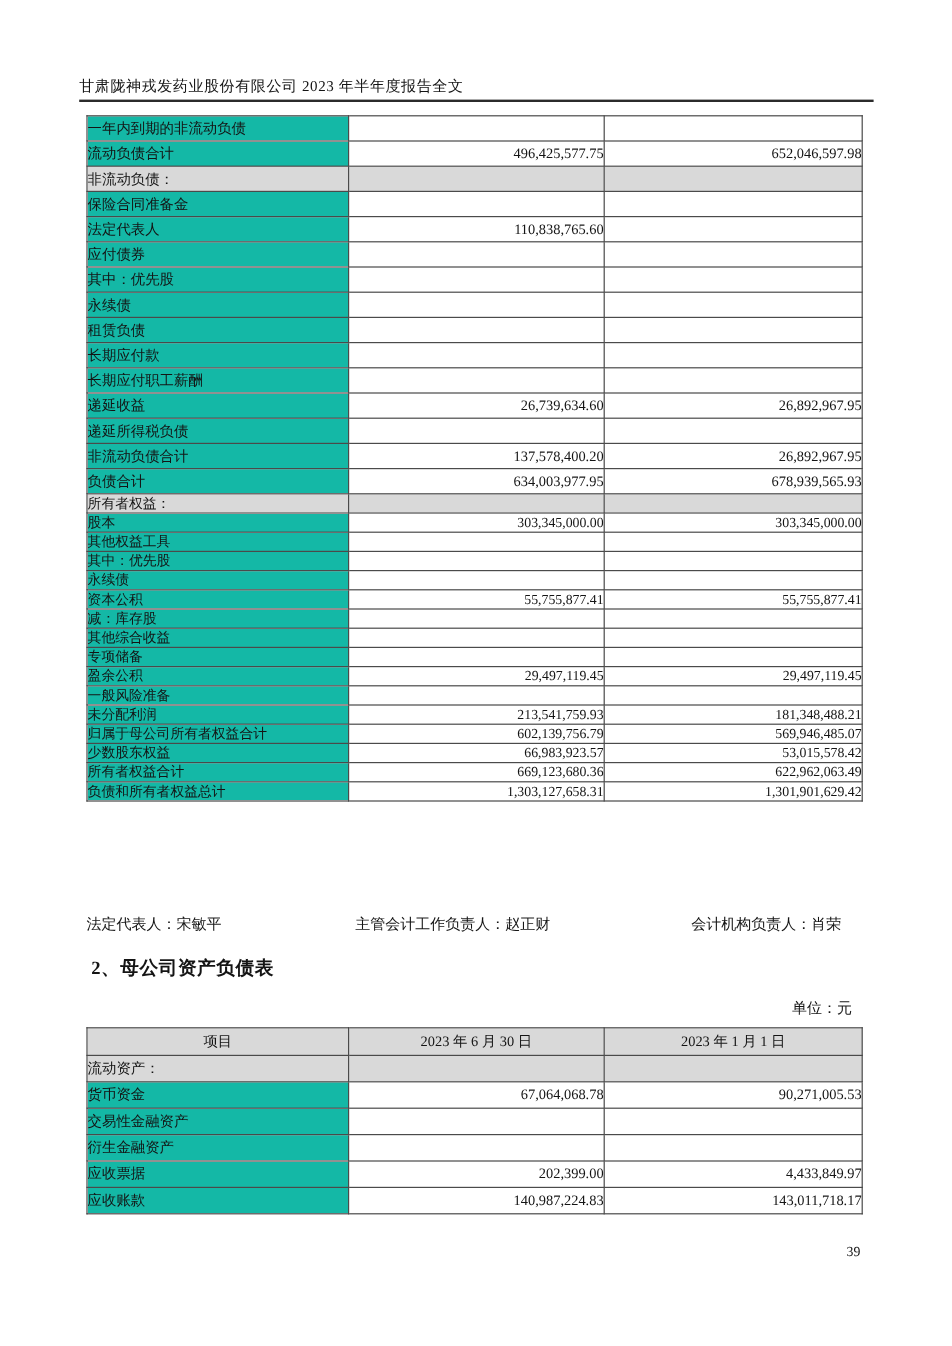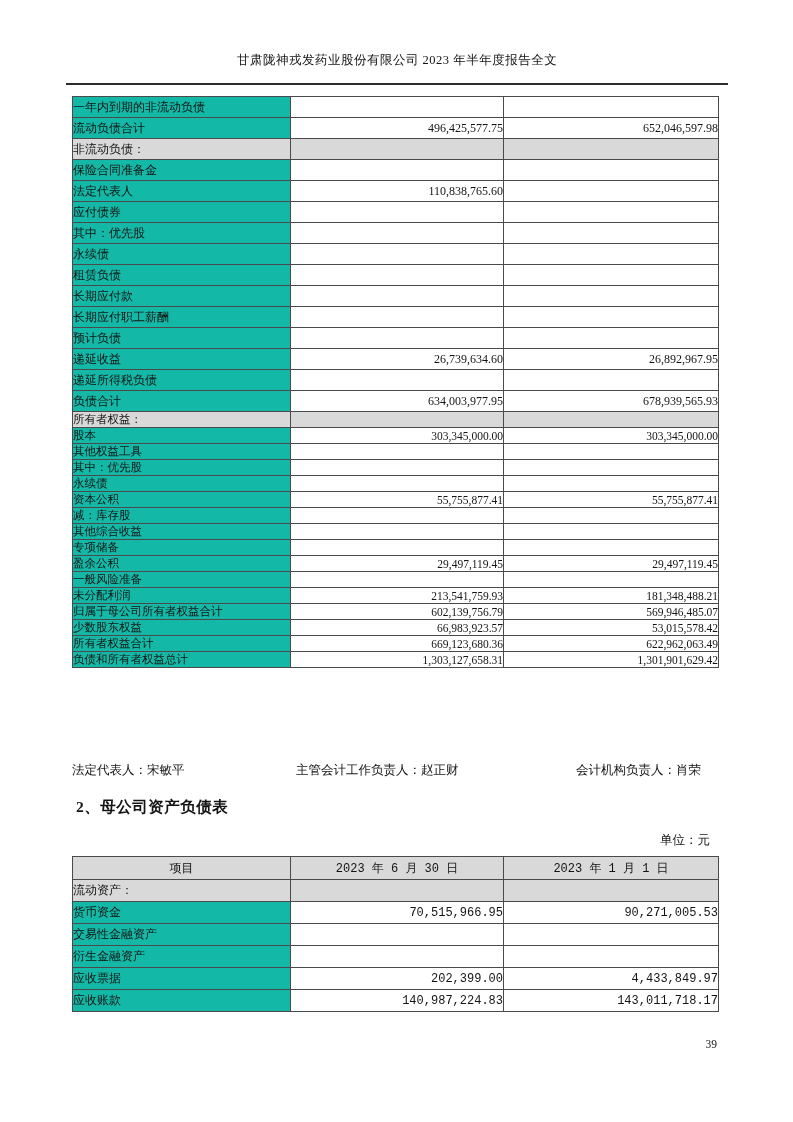--- a/index.html
+++ b/index.html
@@ -2,35 +2,35 @@
 <html><head>
 <meta charset="utf-8">
 <style>
   html,body{margin:0;padding:0;}
   body{
     width:793px;height:1122px;background:#ffffff;position:relative;
     font-family:"Liberation Serif","DejaVu Serif",serif;color:#141414;
     overflow:hidden;
   }
   .page-header{
-    position:absolute;top:52px;left:66px;width:662px;
-    text-align:center;font-size:12.5px;letter-spacing:0.5px;
+    position:absolute;top:64px;left:66px;width:662px;
+    text-align:left;font-size:12.5px;letter-spacing:0.5px;
   }
   .header-rule{
     position:absolute;top:83px;left:66px;width:662px;height:2px;background:#2b2b2b;
   }
   .fin-table{
     border-collapse:collapse;table-layout:fixed;width:646px;
   }
   .fin-table td,.fin-table th{
     border:1px solid #4a4a4a;font-size:12px;font-weight:normal;
     overflow:hidden;white-space:nowrap;vertical-align:middle;padding:0;
   }
   .t1{position:absolute;top:96px;left:72px;}
-  .t2{position:absolute;top:856px;left:72px;font-family:Liberation Mono, monospace;}
+  .t2{position:absolute;top:856px;left:72px;}
   .col-label{width:218px;}
   .col-v1{width:213px;}
   .col-v2{width:215px;}
   .lbl{background:#14b8a6;text-align:left;}
   .num{text-align:right;padding-right:5px;background:#ffffff;}
   tr.cat td{background:#d9d9d9;}
   tr.tall{height:21px;}
   tr.compact{height:15px;}
   tr.compact td{font-size:11.5px;}
   .ind0{padding-left:3px;}
@@ -118,33 +118,33 @@
         <td class="lbl ind1">长期应付款</td>
         <td class="num"></td>
         <td class="num"></td>
       </tr>
       <tr class="tall">
         <td class="lbl ind1">长期应付职工薪酬</td>
         <td class="num"></td>
         <td class="num"></td>
       </tr>
       <tr class="tall">
-        <td class="lbl ind1">预计负债</td>
-        <td class="num"></td>
-        <td class="num"></td>
-      </tr>
-      <tr class="tall">
         <td class="lbl ind1">递延收益</td>
         <td class="num">26,739,634.60</td>
         <td class="num">26,892,967.95</td>
       </tr>
       <tr class="tall">
         <td class="lbl ind1">递延所得税负债</td>
         <td class="num"></td>
         <td class="num"></td>
+      </tr>
+      <tr class="tall">
+        <td class="lbl ind0">非流动负债合计</td>
+        <td class="num">137,578,400.20</td>
+        <td class="num">26,892,967.95</td>
       </tr>
       <tr class="tall">
         <td class="lbl ind0">负债合计</td>
         <td class="num">634,003,977.95</td>
         <td class="num">678,939,565.93</td>
       </tr>
       <tr class="compact cat">
         <td class="lbl ind0">所有者权益：</td>
         <td class="num"></td>
         <td class="num"></td>
@@ -250,21 +250,21 @@
     </tr>
   </thead>
   <tbody id="t2-body">
       <tr class="h23 cat">
         <td class="lbl ind0">流动资产：</td>
         <td class="num"></td>
         <td class="num"></td>
       </tr>
       <tr class="h23">
         <td class="lbl ind1">货币资金</td>
-        <td class="num">70,515,966.95</td>
+        <td class="num">67,064,068.78</td>
         <td class="num">90,271,005.53</td>
       </tr>
       <tr class="h23">
         <td class="lbl ind1">交易性金融资产</td>
         <td class="num"></td>
         <td class="num"></td>
       </tr>
       <tr class="h23">
         <td class="lbl ind1">衍生金融资产</td>
         <td class="num"></td>

